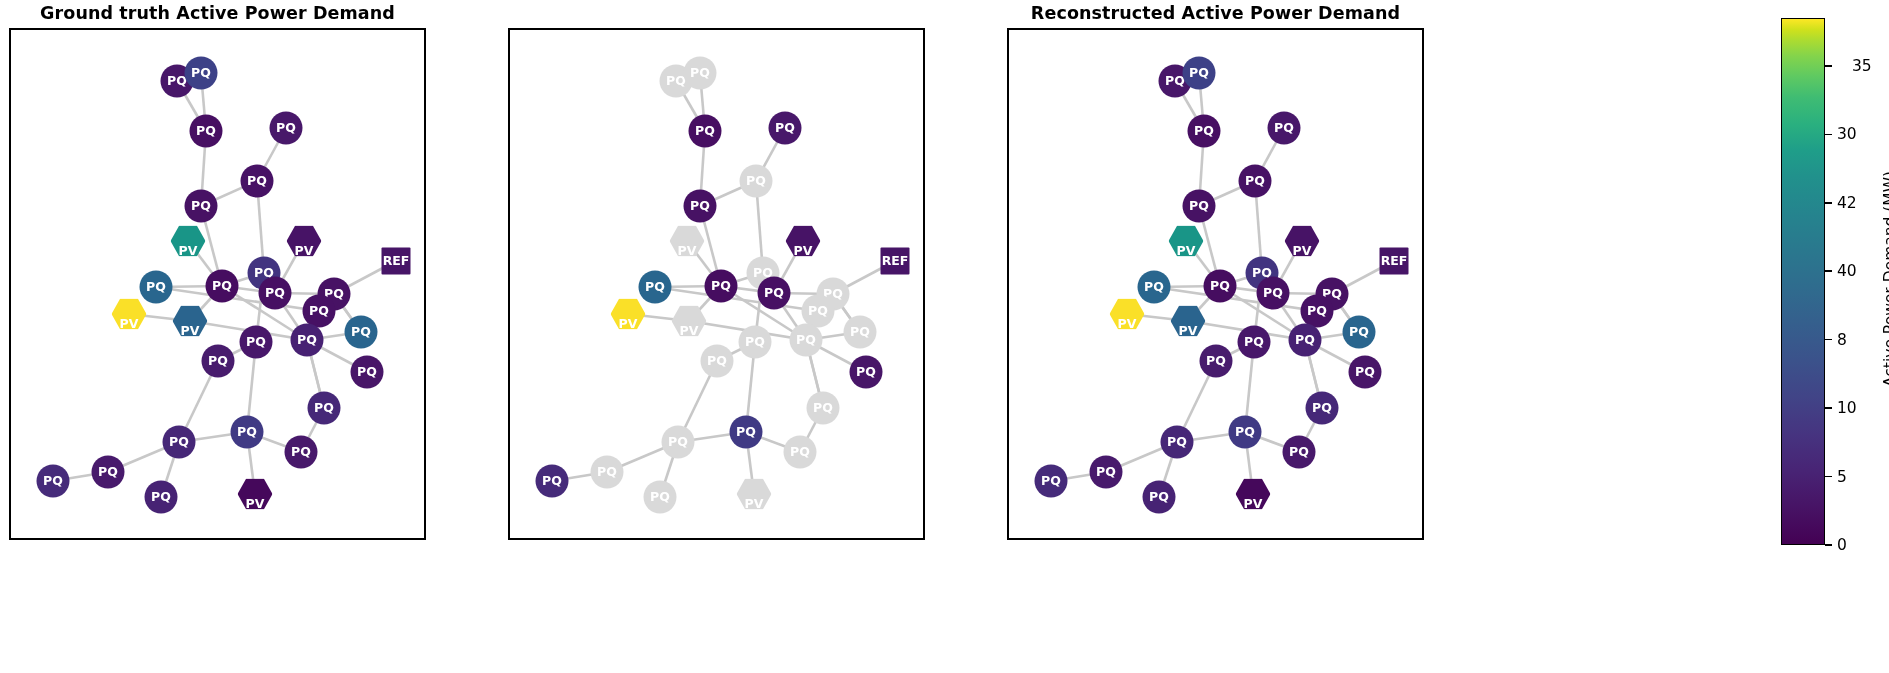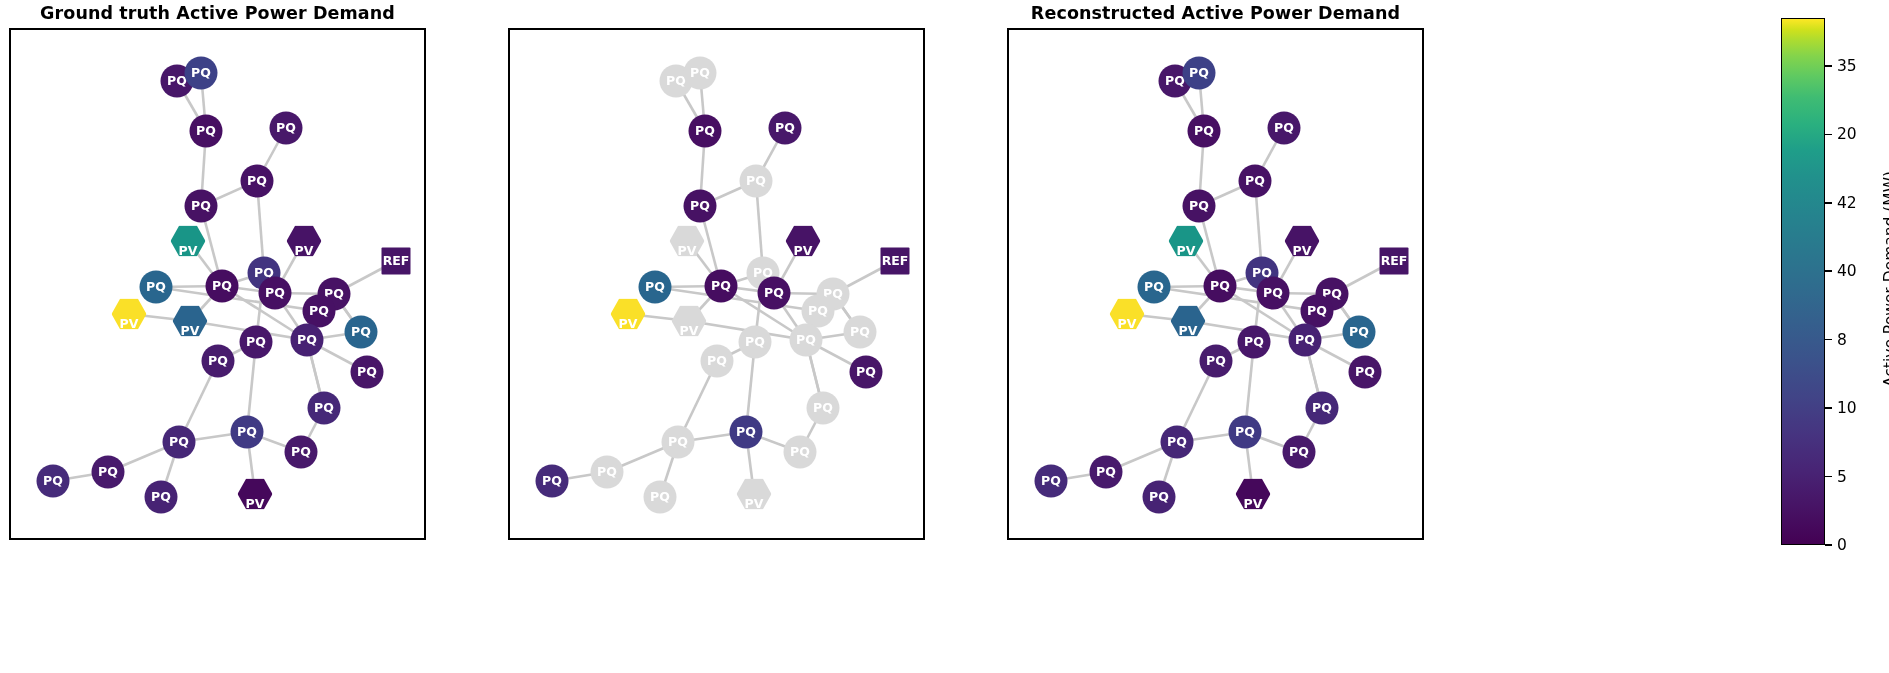--- a/index.html
+++ b/index.html
@@ -464,19 +464,19 @@
         <div class="cb-lab" style="top: 458.558px;">5</div>
         <div class="cb-tick" style="top: 389.317px;"></div>
         <div class="cb-lab" style="top: 390.117px;">10</div>
         <div class="cb-tick" style="top: 320.875px;"></div>
         <div class="cb-lab" style="top: 321.675px;">8</div>
         <div class="cb-tick" style="top: 252.434px;"></div>
         <div class="cb-lab" style="top: 253.234px;">40</div>
         <div class="cb-tick" style="top: 183.992px;"></div>
         <div class="cb-lab" style="top: 184.792px;">42</div>
         <div class="cb-tick" style="top: 115.551px;"></div>
-        <div class="cb-lab" style="top: 116.351px;">20</div>
+        <div class="cb-lab" style="top: 116.351px;">30</div>
         <div class="cb-tick" style="top: 47.1091px;"></div>
-        <div class="cb-lab" style="top: 47.9091px;">35</div>
+        <div class="cb-lab" style="top: 47.9091px; margin-left: 15px;">35</div>
       </div>
     <div id="cbar-title" style="left: 100px; top: 368.5px;">Active Power Demand (MW)</div>
   </div>
 </div>
 
 </body></html>

